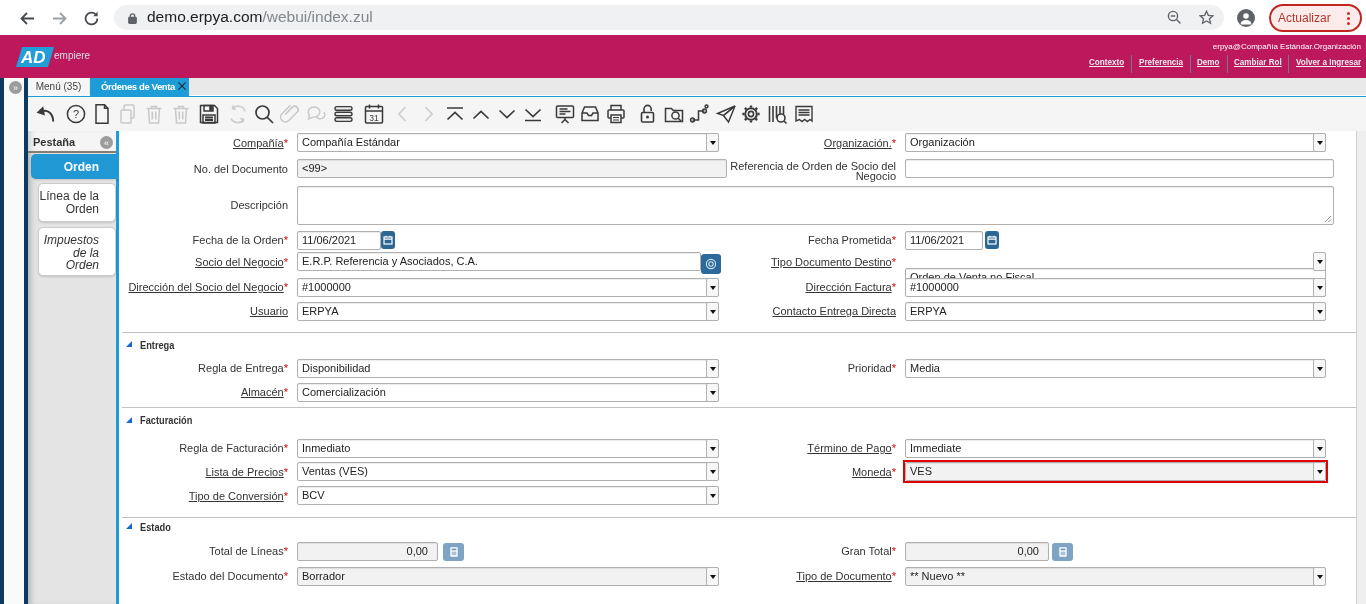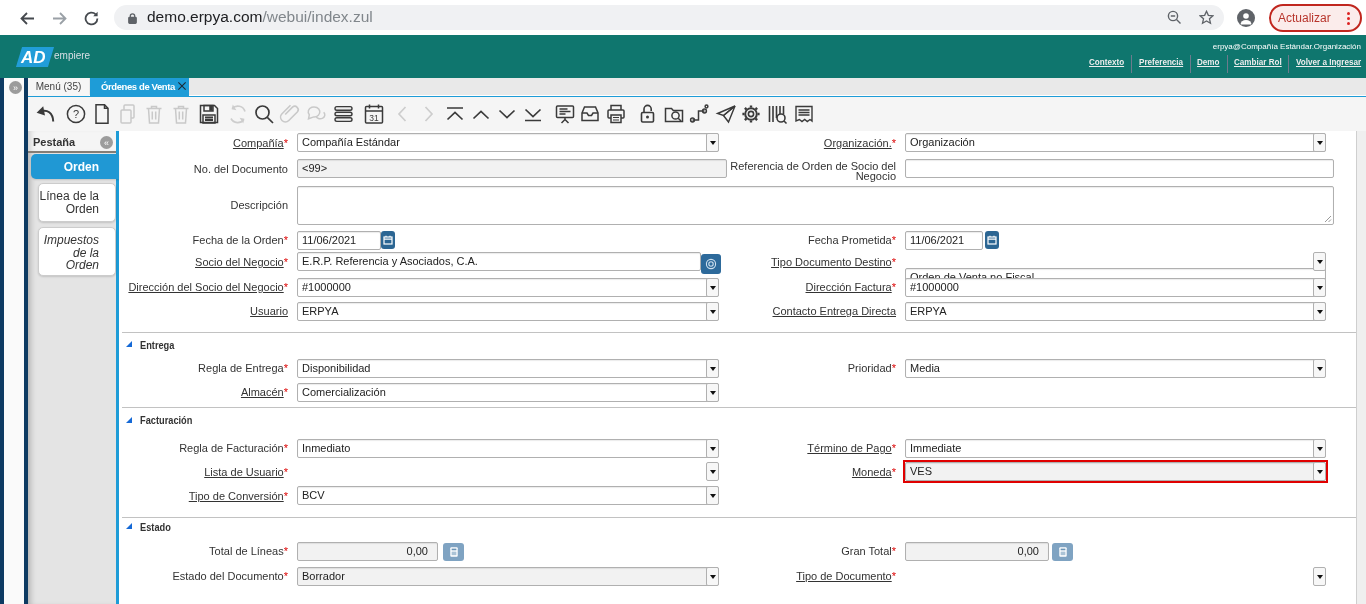--- a/index.html
+++ b/index.html
@@ -5,21 +5,21 @@
 html,body{margin:0;padding:0;}
 *{box-sizing:border-box;}
 #root{position:relative;width:1366px;height:604px;background:#fff;overflow:hidden;
   font-family:"Liberation Sans",sans-serif;}
 .abs{position:absolute;}
 
 #chrome{position:absolute;left:5px;top:0;width:1366px;height:27px;background:#fff;padding-left:44px;}
 #addr{position:absolute;left:109px;top:5px;width:1110px;height:25px;border-radius:12.5px;background:#f0f1f3;}
 #url{position:absolute;left:142px;top:0;height:35px;line-height:34px;font-size:15.5px;}
 
-#navy{position:absolute;left:0;top:35px;width:1366px;height:43px;background:#0f766e;}
+#navy{position:absolute;left:0;top:35px;width:1366px;height:43px;background:#be185d;}
 #logoad{position:absolute;left:19px;top:12px;width:32px;height:20px;background:#219dd8;transform:skewX(-17deg);}
 #logotxt{position:absolute;left:21px;top:12.5px;font-size:17px;font-weight:bold;font-style:italic;color:#fff;}
 #logotxt2{position:absolute;left:54px;top:15px;font-size:10px;color:#d9dfe6;}
 .hlink{position:absolute;top:22px;font-size:9px;font-weight:bold;color:#ededed;text-decoration:underline;white-space:nowrap;transform:scaleX(0.9);transform-origin:0 0;}
 .hsep{position:absolute;top:20px;width:1px;height:18px;background:#6d7b8d;}
 #demo-id{position:absolute;top:7px;right:5px;font-size:8px;color:#fff;}
 
 #tabbar{position:absolute;left:28px;top:78px;width:1338px;height:17px;background:#e9e9e9;}
 #blueline{position:absolute;left:28px;top:95.5px;width:1338px;height:2.5px;background:#1e9cd7;}
 #tab1{position:absolute;left:28px;top:78px;width:61px;height:17.5px;background:#f6f6f6;
@@ -390,21 +390,22 @@
   <div class="lbl" style="left:88px;top:442px;width:200px">Regla de Facturación<span class="ast">*</span></div>
   <div class="fld" style="left:297px;top:439px;width:422px">Inmediato</div>
   <div class="arr" style="left:706px;top:439px">
       <i></i>
     </div>
   <div class="lbl" style="left:696px;top:442px;width:200px"><span class="lnk">Término de Pago</span><span class="ast">*</span></div>
   <div class="fld" style="left:905px;top:439px;width:421px">Immediate</div>
   <div class="arr" style="left:1313px;top:439px">
       <i></i>
     </div>
-  <div class="lbl" style="left:88px;top:466px;width:200px"><span class="lnk">Lista de Usuario</span><span class="ast">*</span></div>
+  <div class="lbl" style="left:88px;top:466px;width:200px"><span class="lnk">Lista de Precios</span><span class="ast">*</span></div>
+  <div class="fld" style="left:297px;top:462px;width:422px">Ventas (VES)</div>
   <div class="arr" style="left:706px;top:462px">
       <i></i>
     </div>
   <div class="lbl" style="left:696px;top:466px;width:200px"><span class="lnk">Moneda</span><span class="ast">*</span></div>
   <div class="abs" style="left:903px;top:460px;width:425px;height:23px;border:2px solid #e00000"></div>
   <div class="fld ro" style="left:905px;top:462px;width:421px">VES</div>
   <div class="arr" style="left:1313px;top:462px">
       <i></i>
     </div>
   <div class="lbl" style="left:88px;top:490px;width:200px"><span class="lnk">Tipo de Conversión</span><span class="ast">*</span></div>
@@ -435,16 +436,17 @@
         <rect x="1.6" y="1.6" width="4.8" height="1.7" fill="#6b94b5"></rect>
         <rect x="1.6" y="4.6" width="4.8" height="3.6" fill="#abc3d6"></rect>
       </svg>
   </div>
   <div class="lbl" style="left:88px;top:570px;width:200px">Estado del Documento<span class="ast">*</span></div>
   <div class="fld ro" style="left:297px;top:567px;width:422px">Borrador</div>
   <div class="arr" style="left:706px;top:567px">
       <i></i>
     </div>
   <div class="lbl" style="left:696px;top:570px;width:200px"><span class="lnk">Tipo de Documento</span><span class="ast">*</span></div>
+  <div class="fld ro" style="left:905px;top:567px;width:421px">** Nuevo **</div>
   <div class="arr" style="left:1313px;top:567px">
       <i></i>
     </div>
 </div>
 
 </body></html>

